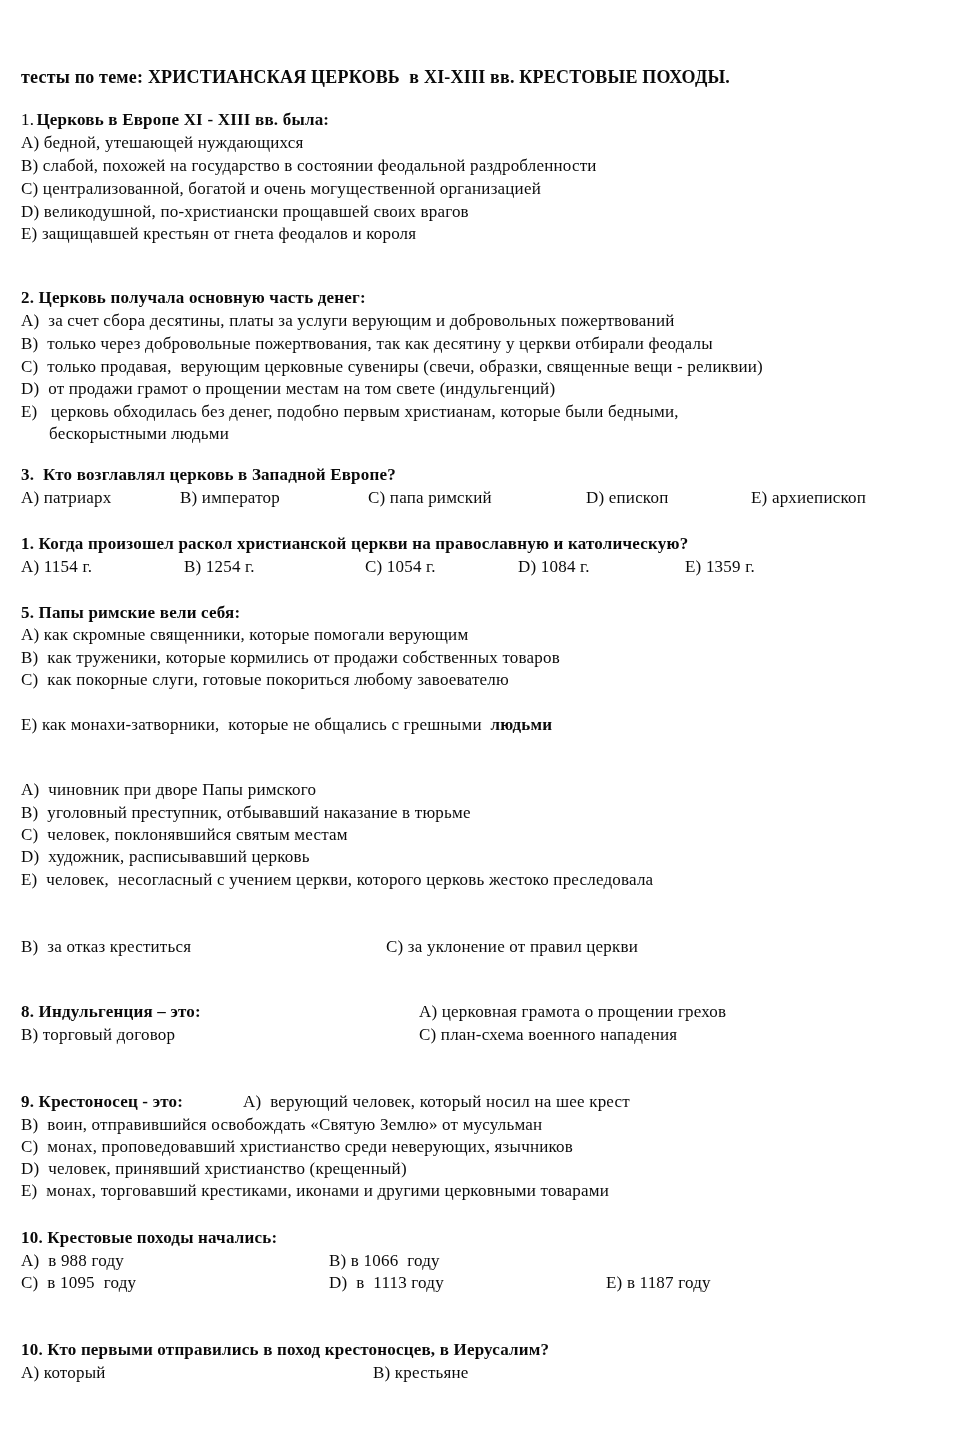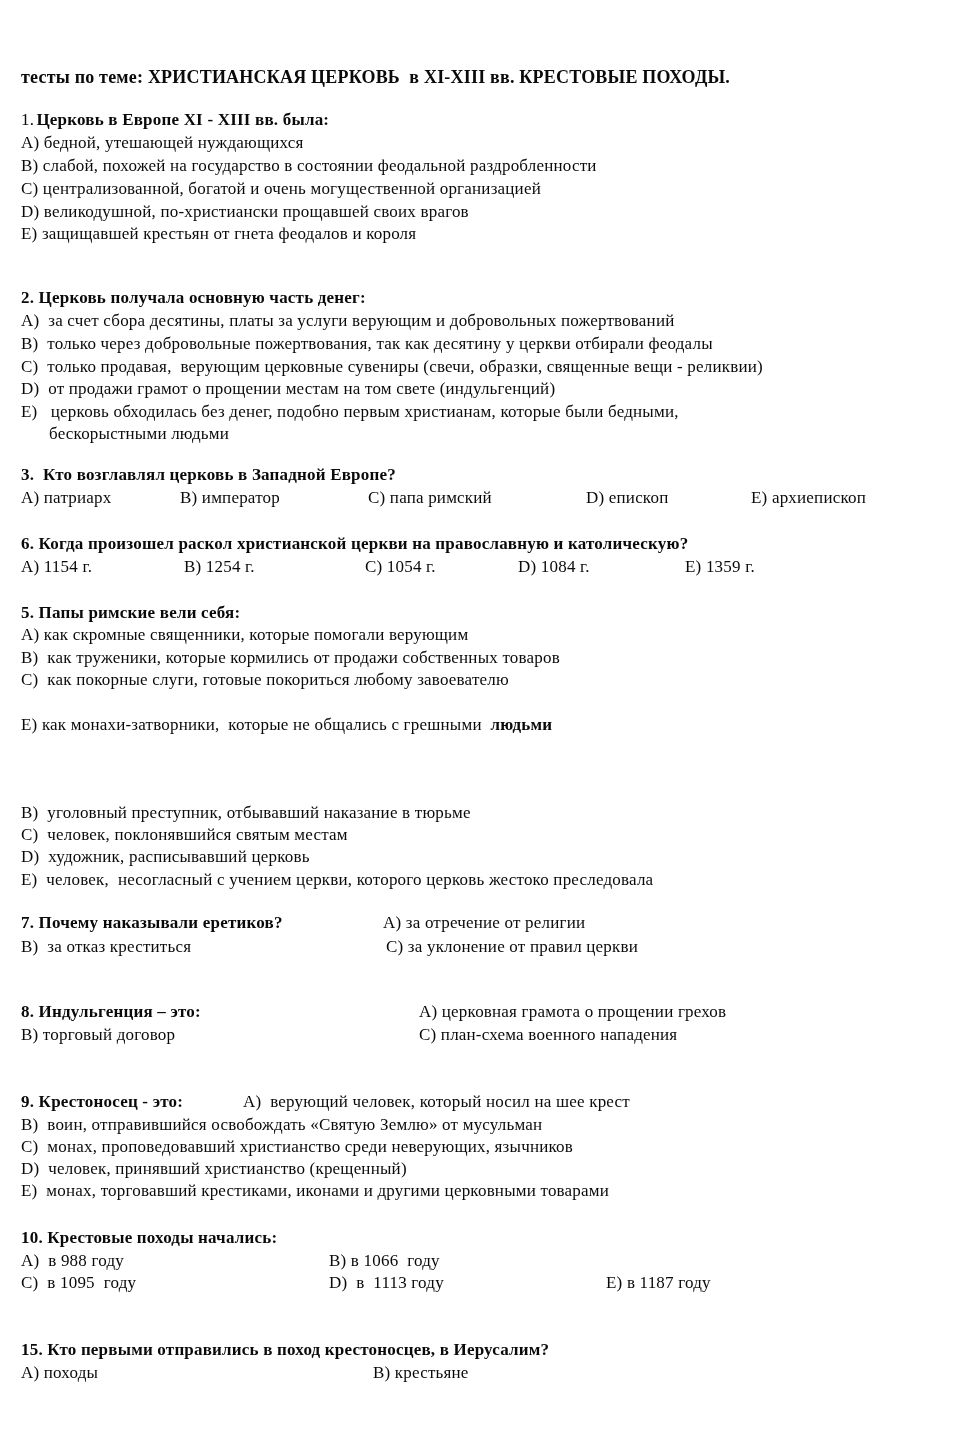--- a/index.html
+++ b/index.html
@@ -59,44 +59,41 @@
 
   <div class="ln b" style="top:463px">3.  Кто возглавлял церковь в Западной Европе?</div>
   <div class="ln" style="top:486px">
     <span class="seg" style="left:0">А) патриарх</span>
     <span class="seg" style="left:159px">В) император</span>
     <span class="seg" style="left:347px">С) папа римский</span>
     <span class="seg" style="left:565px">D) епископ</span>
     <span class="seg" style="left:730px">Е) архиепископ</span>
   </div>
 
-  <div class="ln b" style="top:532px">6. Когда произошел раскол христианской церкви на православную и католическую?</div>
+  <div class="ln b" style="top:532px">1. Когда произошел раскол христианской церкви на православную и католическую?</div>
   <div class="ln" style="top:555px">
     <span class="seg" style="left:0">А) 1154 г.</span>
     <span class="seg" style="left:163px">В) 1254 г.</span>
     <span class="seg" style="left:344px">С) 1054 г.</span>
     <span class="seg" style="left:497px">D) 1084 г.</span>
     <span class="seg" style="left:664px">Е) 1359 г.</span>
   </div>
 
   <div class="ln b" style="top:601px">5. Папы римские вели себя:</div>
   <div class="ln" style="top:623px">А) как скромные священники, которые помогали верующим</div>
   <div class="ln" style="top:646px">В)  как труженики, которые кормились от продажи собственных товаров</div>
   <div class="ln" style="top:668px">С)  как покорные слуги, готовые покориться любому завоевателю</div>
   <div class="ln" style="top:713px"><span>Е) как монахи-затворники,  которые не общались с грешными  </span><span class="b">людьми</span></div>
 
+  <div class="ln" style="top:778px">А)  чиновник при дворе Папы римского</div>
   <div class="ln" style="top:801px">В)  уголовный преступник, отбывавший наказание в тюрьме</div>
   <div class="ln" style="top:823px">С)  человек, поклонявшийся святым местам</div>
   <div class="ln" style="top:845px">D)  художник, расписывавший церковь</div>
   <div class="ln" style="top:868px">Е)  человек,  несогласный с учением церкви, которого церковь жестоко преследовала</div>
 
-  <div class="ln" style="top:911px">
-    <span class="seg b" style="left:0">7. Почему наказывали еретиков?</span>
-    <span class="seg" style="left:362px">А) за отречение от религии</span>
-  </div>
   <div class="ln" style="top:935px">
     <span class="seg" style="left:0">В)  за отказ креститься</span>
     <span class="seg" style="left:365px">С) за уклонение от правил церкви</span>
   </div>
 
   <div class="ln" style="top:1000px">
     <span class="seg b" style="left:0">8. Индульгенция – это:</span>
     <span class="seg" style="left:398px">А) церковная грамота о прощении грехов</span>
   </div>
   <div class="ln" style="top:1023px">
@@ -117,19 +114,19 @@
   <div class="ln" style="top:1249px">
     <span class="seg" style="left:0">А)  в 988 году</span>
     <span class="seg" style="left:308px">В) в 1066  году</span>
   </div>
   <div class="ln" style="top:1271px">
     <span class="seg" style="left:0">С)  в 1095  году</span>
     <span class="seg" style="left:308px">D)  в  1113 году</span>
     <span class="seg" style="left:585px">Е) в 1187 году</span>
   </div>
 
-  <div class="ln b" style="top:1338px">15. Кто первыми отправились в поход крестоносцев, в Иерусалим?</div>
+  <div class="ln b" style="top:1338px">10. Кто первыми отправились в поход крестоносцев, в Иерусалим?</div>
   <div class="ln" style="top:1361px">
-    <span class="seg" style="left:0">А) походы</span>
+    <span class="seg" style="left:0">А) который</span>
     <span class="seg" style="left:352px">В) крестьяне</span>
   </div>
 
 </div>
 
 </body></html>

